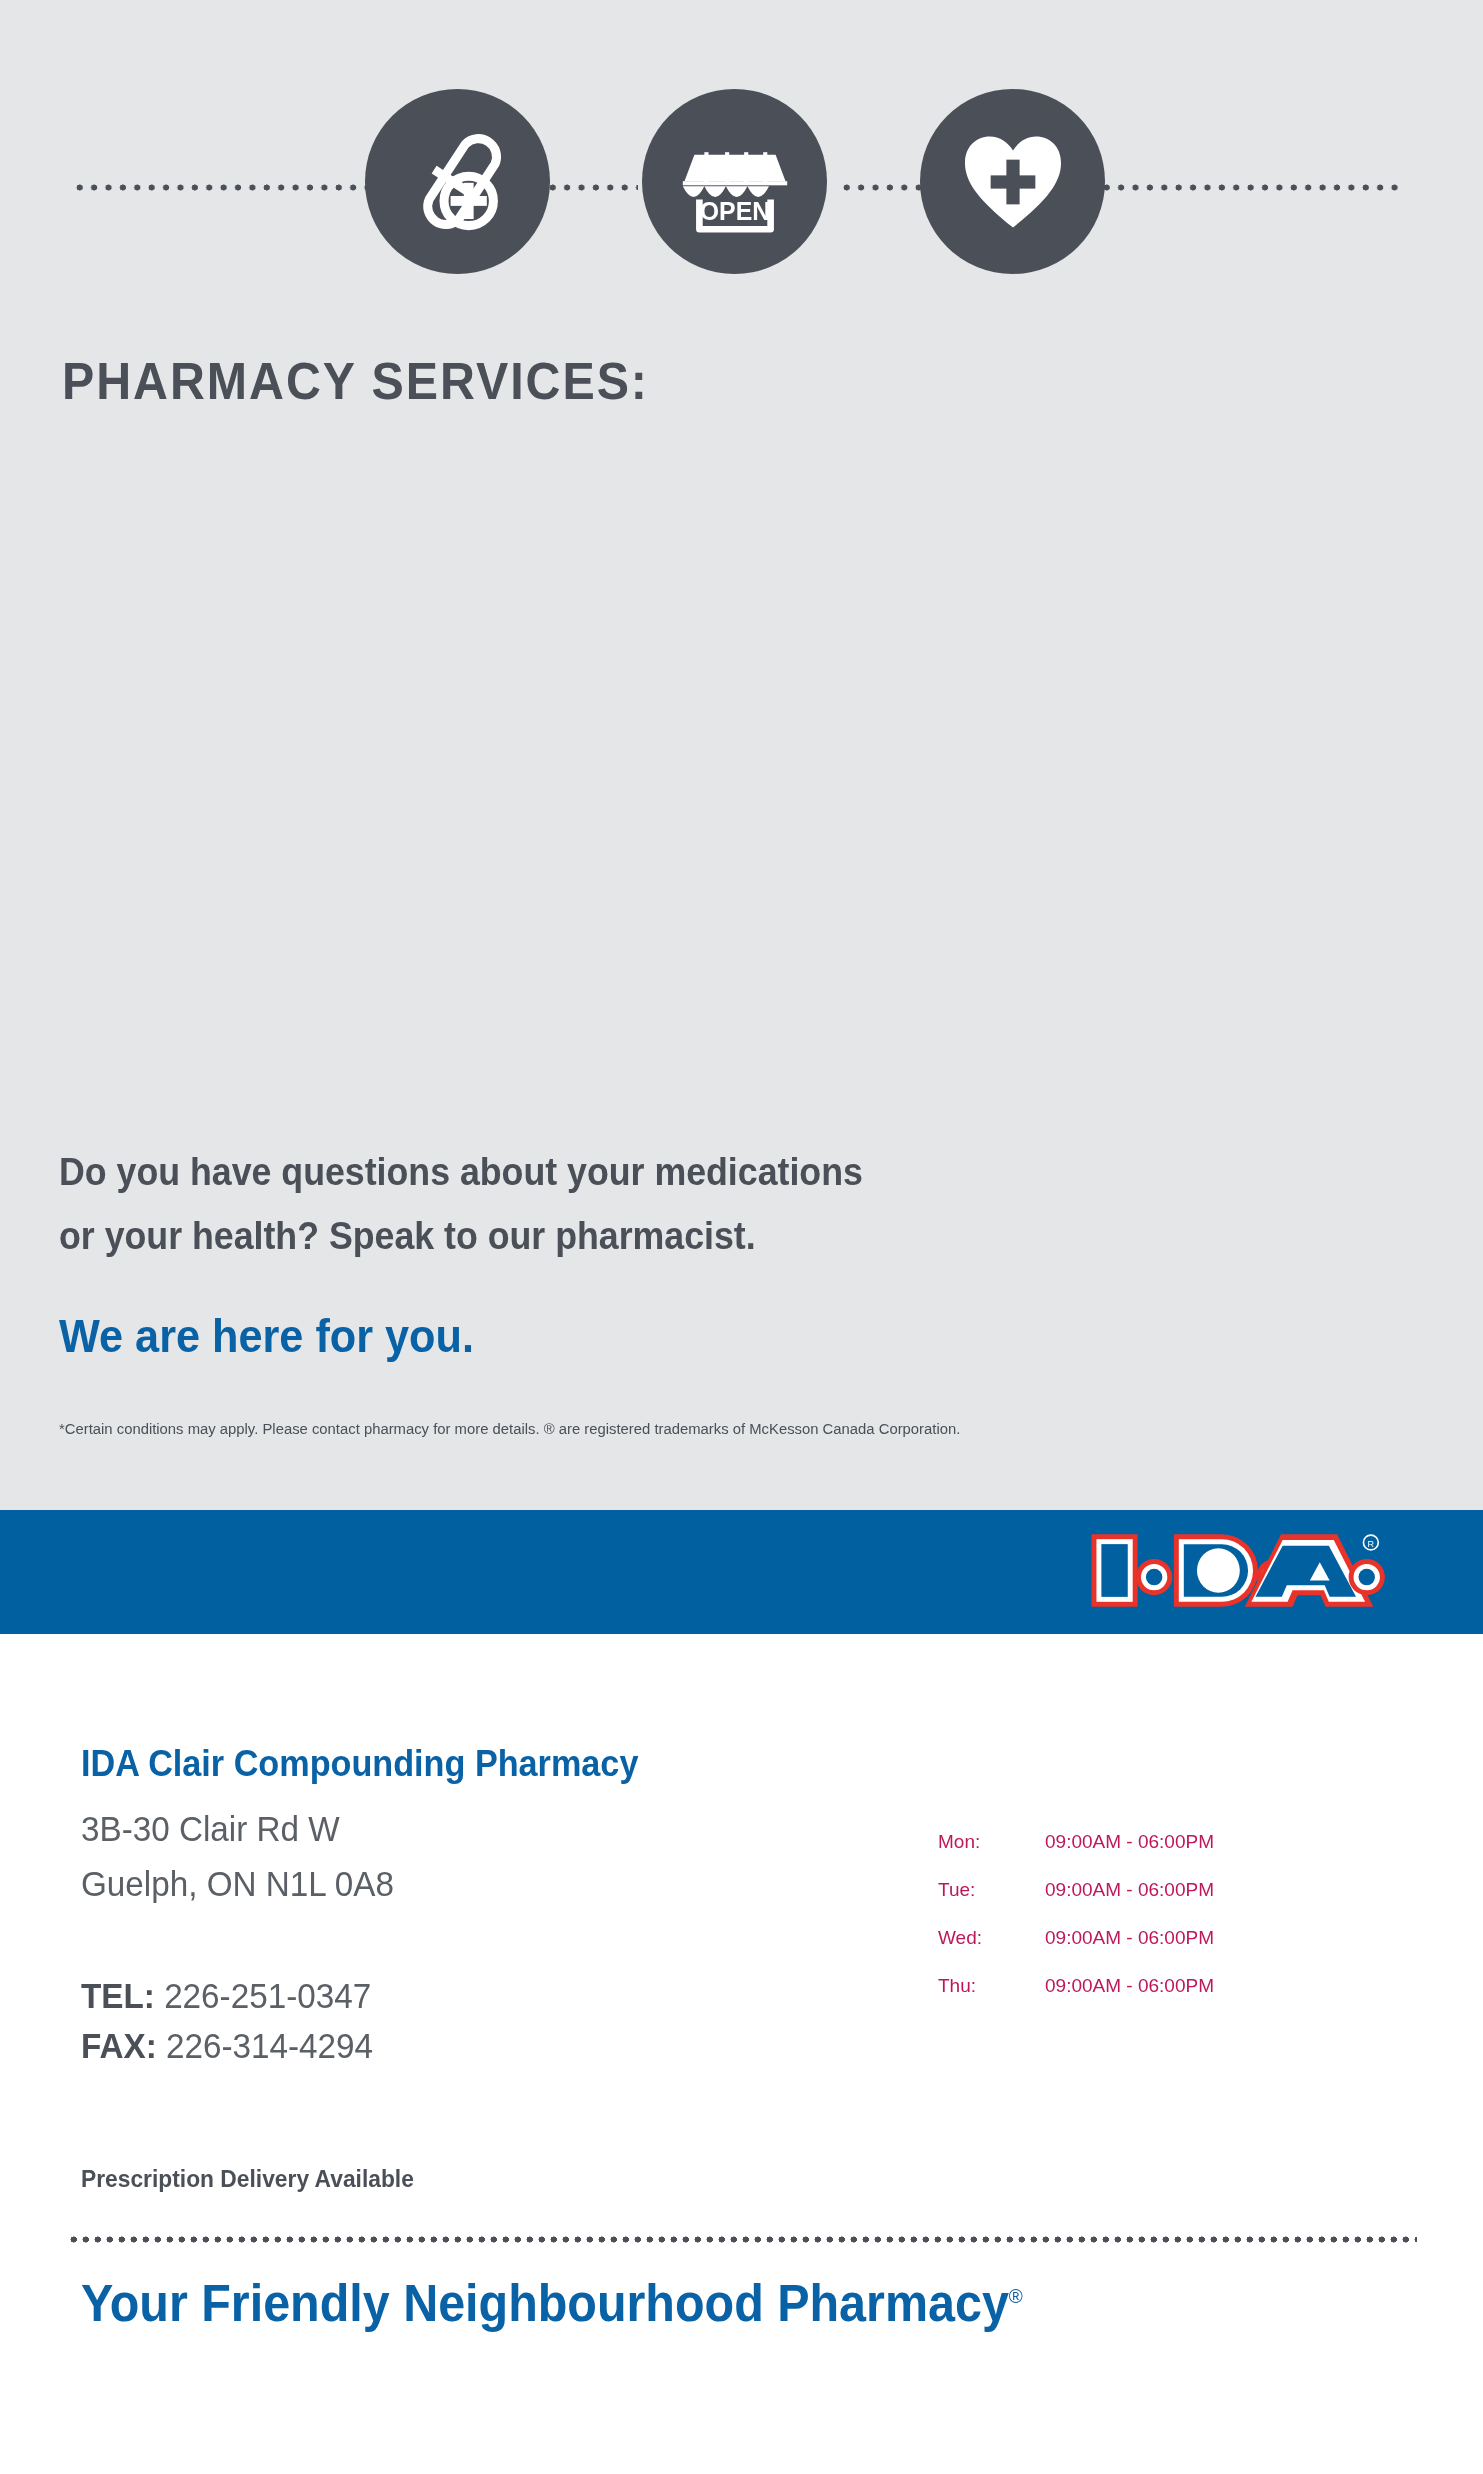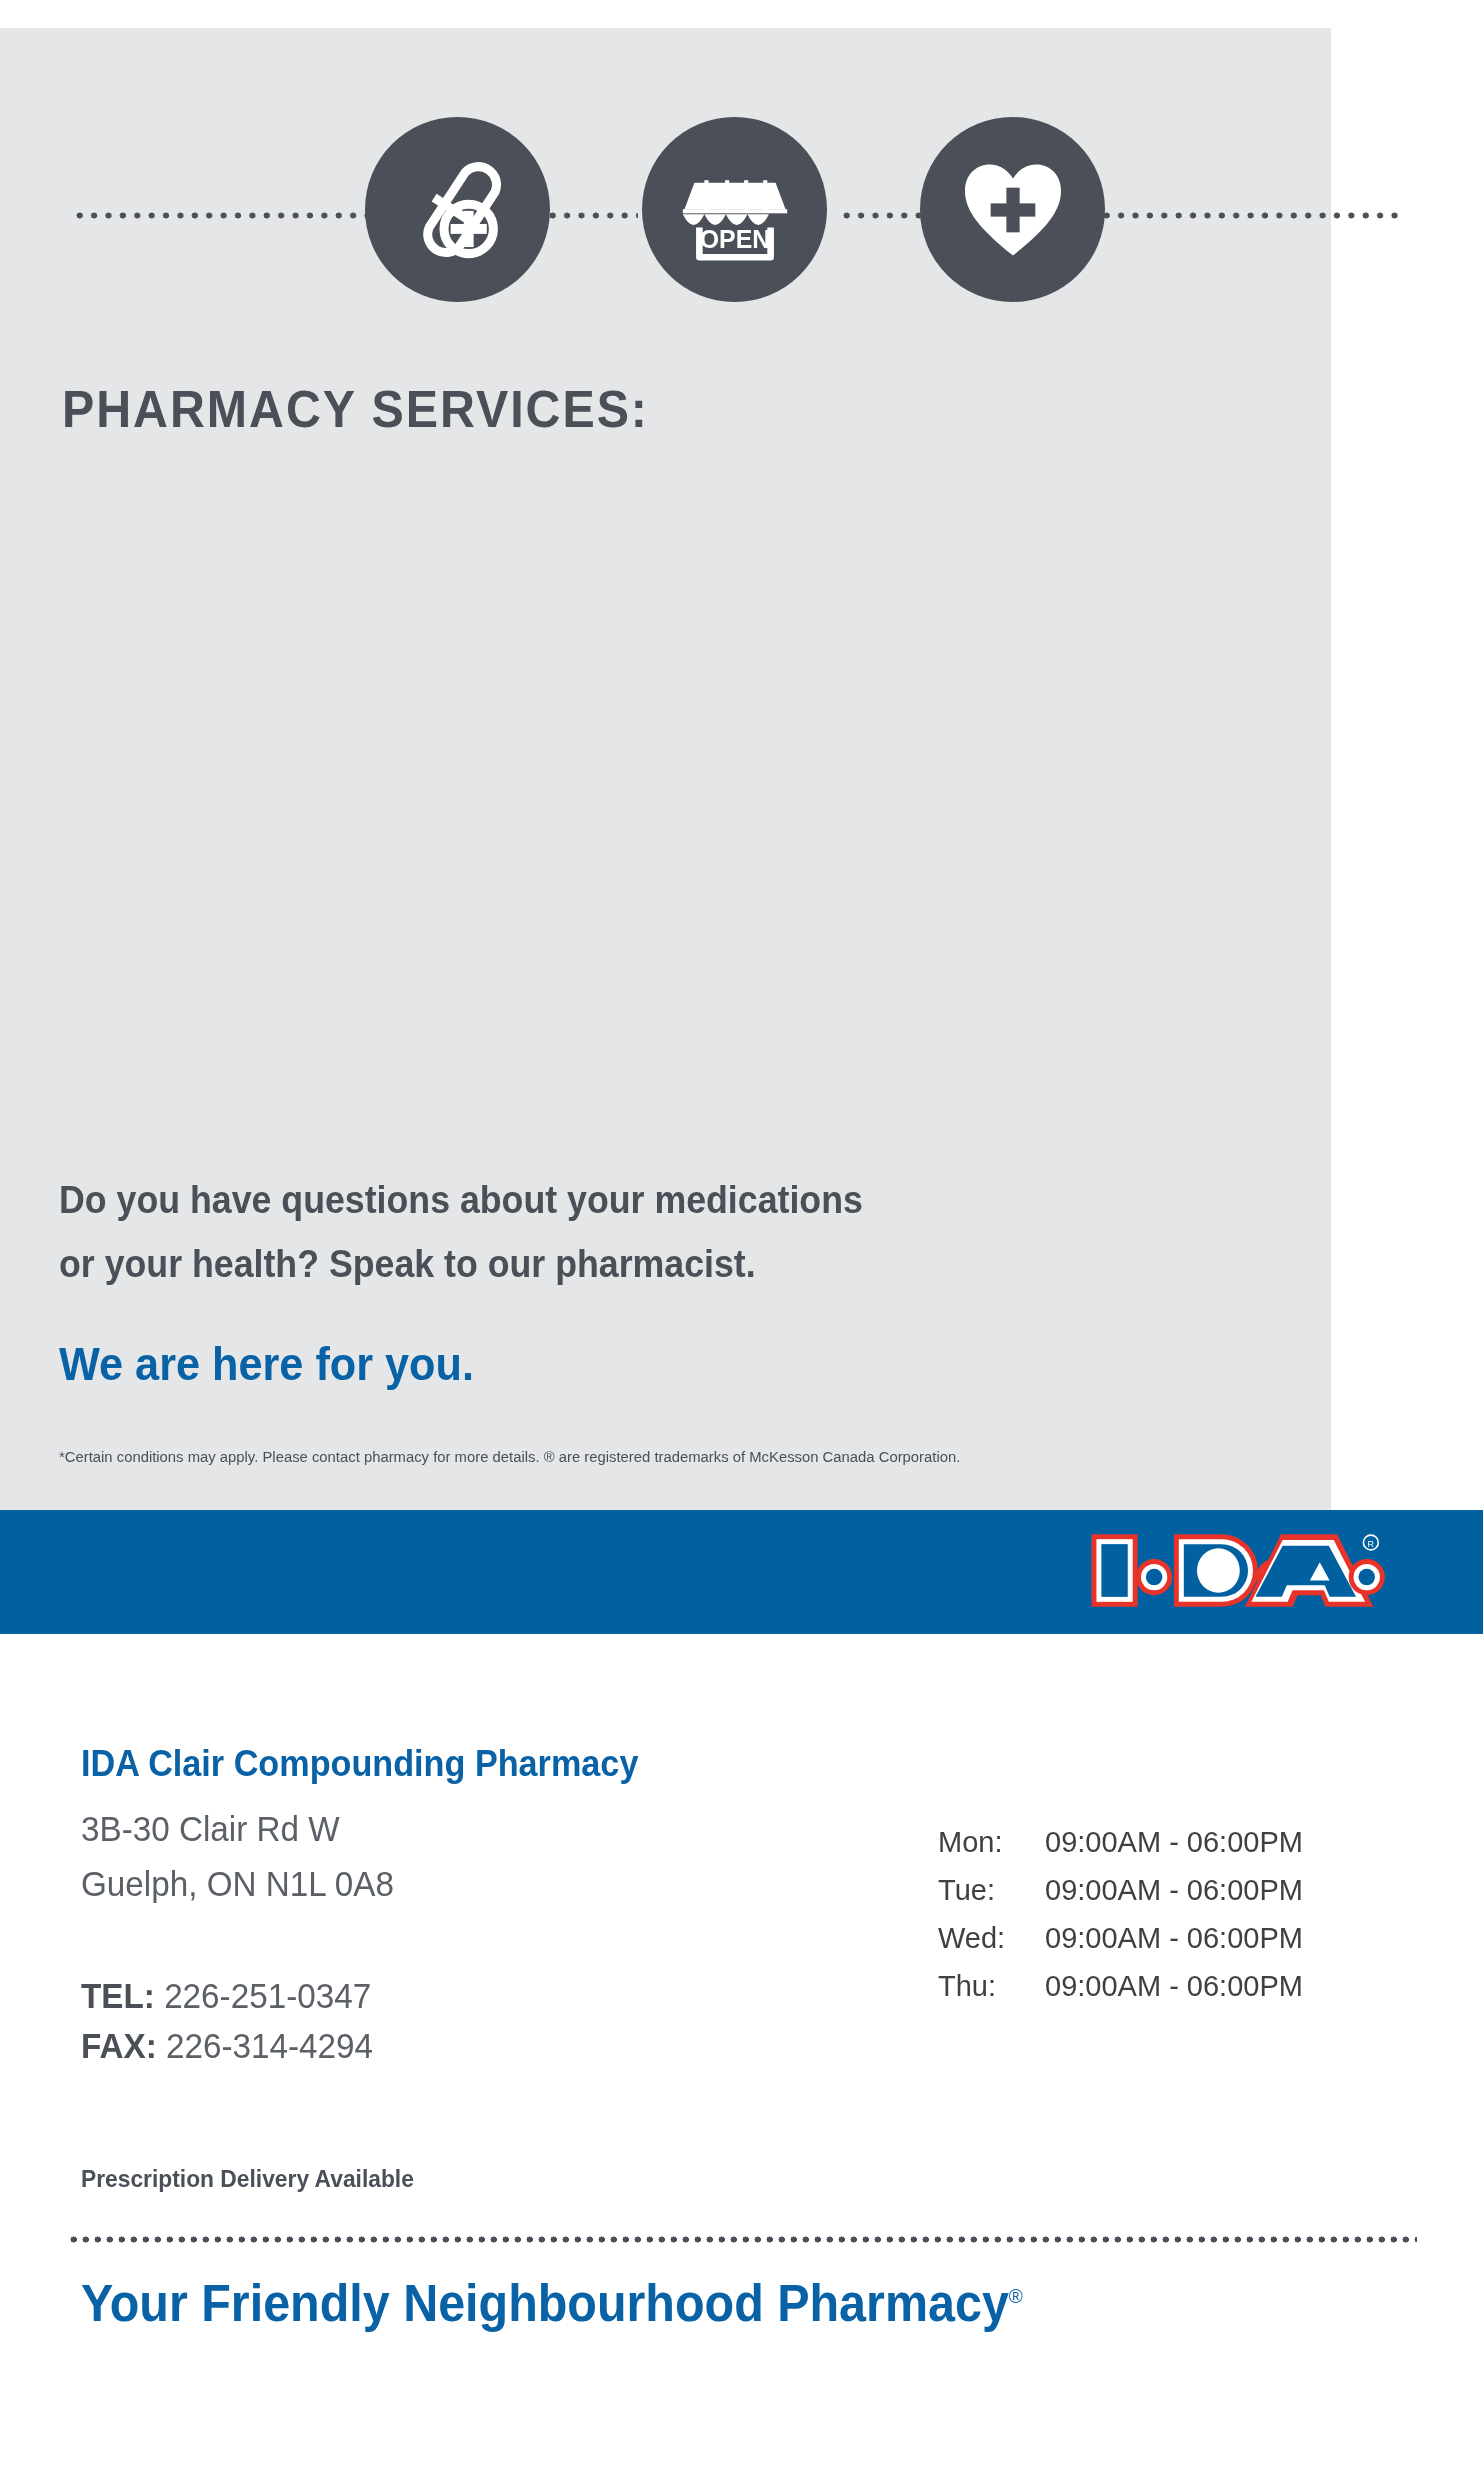--- a/index.html
+++ b/index.html
@@ -14,24 +14,23 @@
     width: 1483px;
     height: 2475px;
     overflow: hidden;
     background: #ffffff;
   }
 
   
   .top-panel {
     position: absolute;
     left: 0; top: 0;
-    width: 1331px;
+    width: 1483px;
     height: 1510px;
     background: #e4e6e8;
-    margin-top: 28px;
   }
 
   
   .icon-strip {
     position: absolute;
     left: 0; top: 89px;
     width: 1483px;
     height: 190px;
   }
   .dotline {
@@ -199,23 +198,23 @@
     white-space: nowrap;
   }
 
   
   .hours {
     position: absolute;
     left: 938px; top: 1818px;
     border-collapse: collapse;
   }
   .hours td {
-    font-size: 29px;
+    font-size: 19px;
     line-height: 48px;
-    color: #404040;
+    color: #be185d;
     padding: 0;
     white-space: nowrap;
     vertical-align: top;
     transform-origin: left top;
   }
   .hours td.day { width: 107px; }
 
   
   .divider-dots {
     position: absolute;

